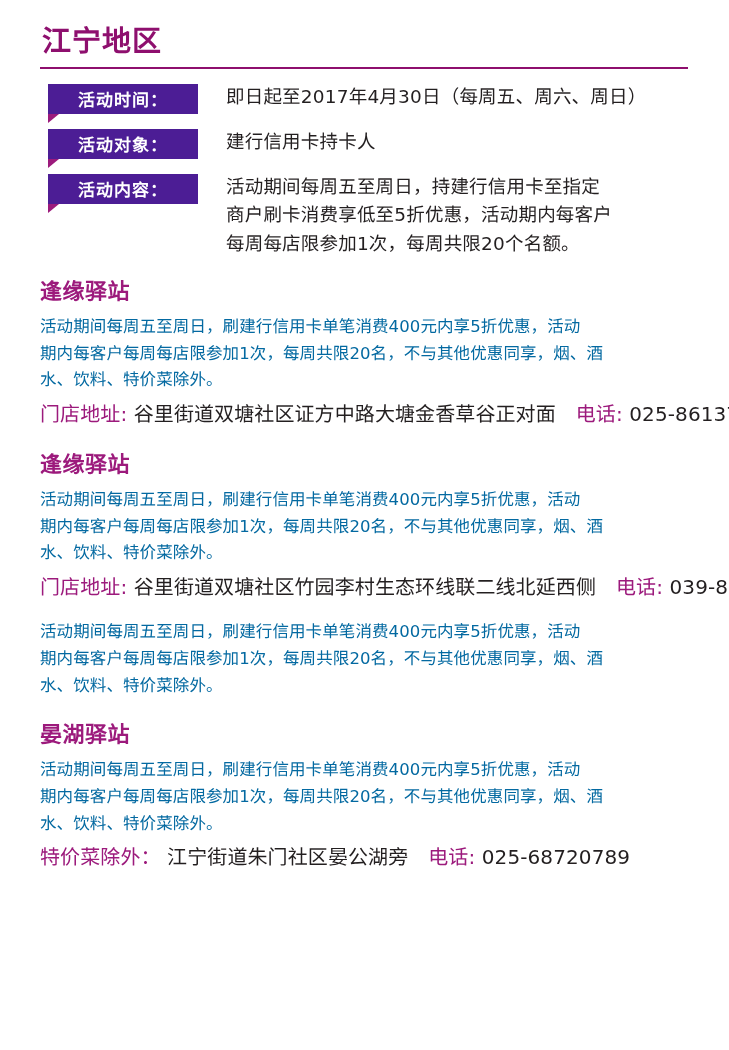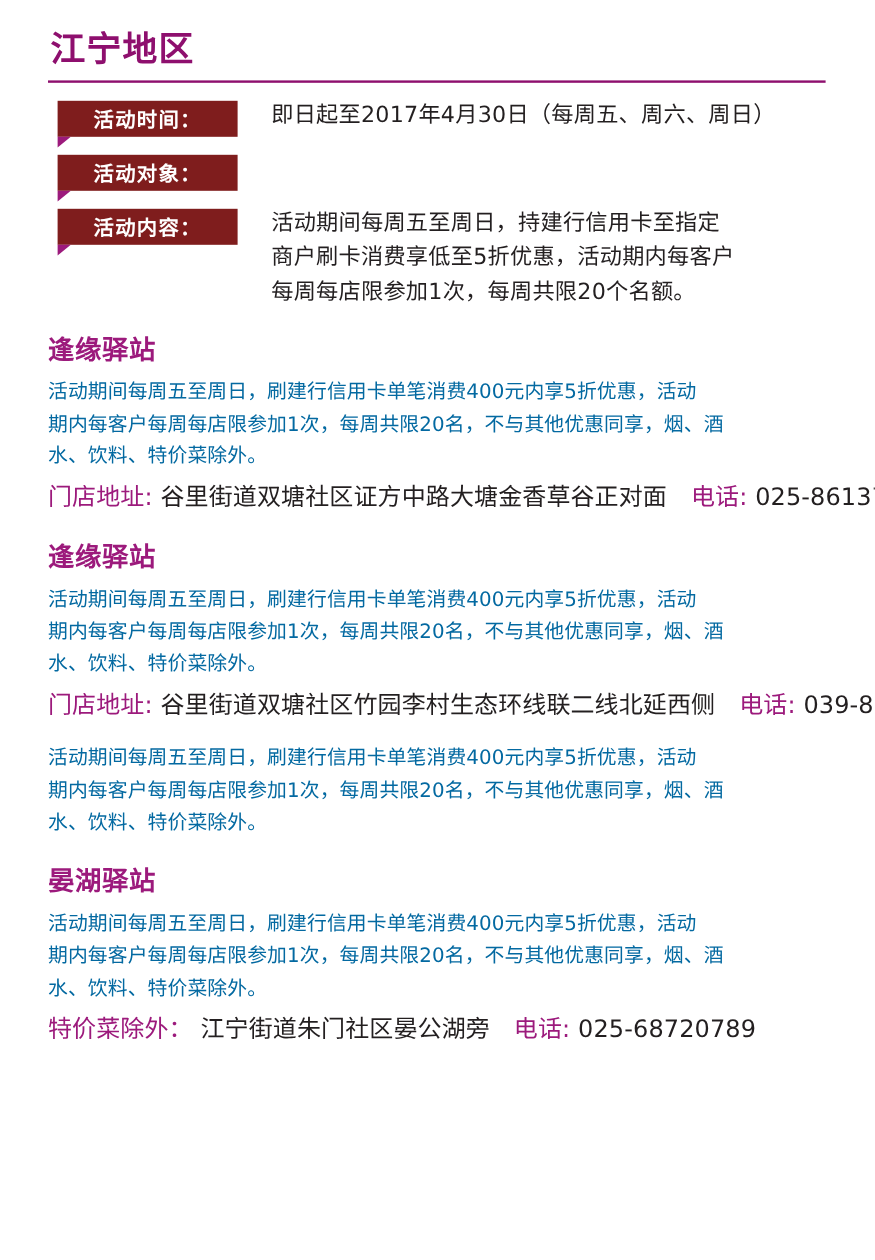--- a/index.html
+++ b/index.html
@@ -48,21 +48,21 @@
   .info-row {
     display: flex;
     align-items: flex-start;
     margin-bottom: 14px;
   }
   .tag {
     position: relative;
     flex: 0 0 auto;
     width: 150px;
     height: 30px;
-    background: #7f1d1d;
+    background: #4c1d95;
     color: #ffffff;
     font-size: 17px;
     font-weight: bold;
     letter-spacing: 1px;
     display: flex;
     align-items: center;
     justify-content: center;
     margin-top: 1px;
     margin-left: 8px;
   }
@@ -147,20 +147,23 @@
 
     <div class="info-row">
       <div class="tag">活动时间：</div>
       <div class="info-text">
         <span class="line">即日起至2017年4月30日（每周五、周六、周日）</span>
       </div>
     </div>
 
     <div class="info-row">
       <div class="tag">活动对象：</div>
+      <div class="info-text">
+        <span class="line">建行信用卡持卡人</span>
+      </div>
     </div>
 
     <div class="info-row">
       <div class="tag">活动内容：</div>
       <div class="info-text">
         <span class="line">活动期间每周五至周日，持建行信用卡至指定</span>
         <span class="line">商户刷卡消费享低至5折优惠，活动期内每客户</span>
         <span class="line">每周每店限参加1次，每周共限20个名额。</span>
       </div>
     </div>

